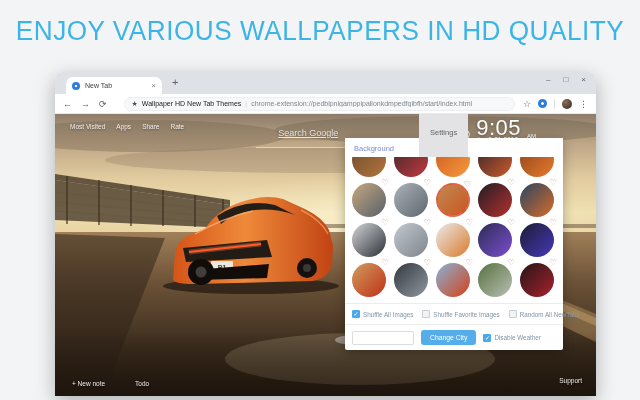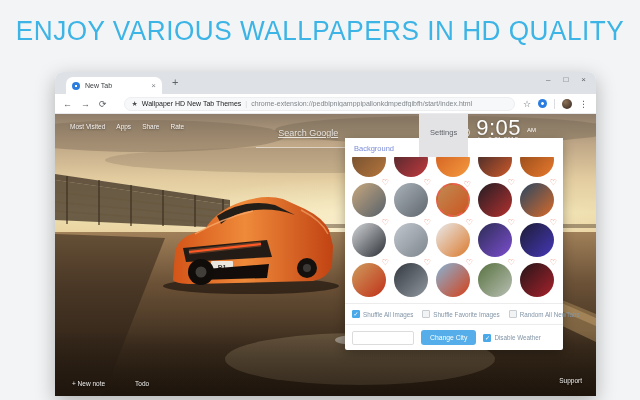--- a/index.html
+++ b/index.html
@@ -48,21 +48,21 @@
   .content { position:relative; width:541px; height:282px; overflow:hidden; background:#6b563c; }
   .content svg.wall { position:absolute; left:0; top:0; }
 
   .nt-nav { position:absolute; top:9px; left:15px; display:flex; gap:11px; z-index:2; }
   .nav-item { font-size:6.5px; color:rgba(255,255,255,.92); text-shadow:0 1px 2px rgba(0,0,0,.4); cursor:default; }
 
   .search { position:absolute; top:8px; left:46.8%; transform:translateX(-50%); width:104px;
     text-align:center; z-index:2; border-bottom:1px solid rgba(255,255,255,.55); padding-bottom:7px; }
   .search-text { font-size:9px; color:rgba(255,255,255,.8); text-shadow:0 1px 2px rgba(0,0,0,.3);text-decoration:underline; }
 
-  .clock-cluster { position:absolute; top:3px; right:60px; display:flex; align-items:center;
+  .clock-cluster { position:absolute; top:3px; right:60px; display:flex; align-items:flex-end;
     gap:6px; z-index:2; }
   .options { font-size:6.5px; color:rgba(255,255,255,.95); margin-top:10px;
     text-shadow:0 1px 2px rgba(0,0,0,.4); }
   .clock-icon { width:9px; height:9px; border:1px solid rgba(255,255,255,.85); border-radius:50%;
     margin-top:9px; position:relative; }
   .clock-icon::after { content:""; position:absolute; left:3px; top:1.5px; width:1px; height:3px;
     background:rgba(255,255,255,.85); }
   .time { font-size:22px; font-weight:300; color:#fff; line-height:1;
     text-shadow:0 1px 3px rgba(0,0,0,.35); letter-spacing:.5px; }
   .meridiem { font-size:6px; color:#fff; margin-top:3px; }

